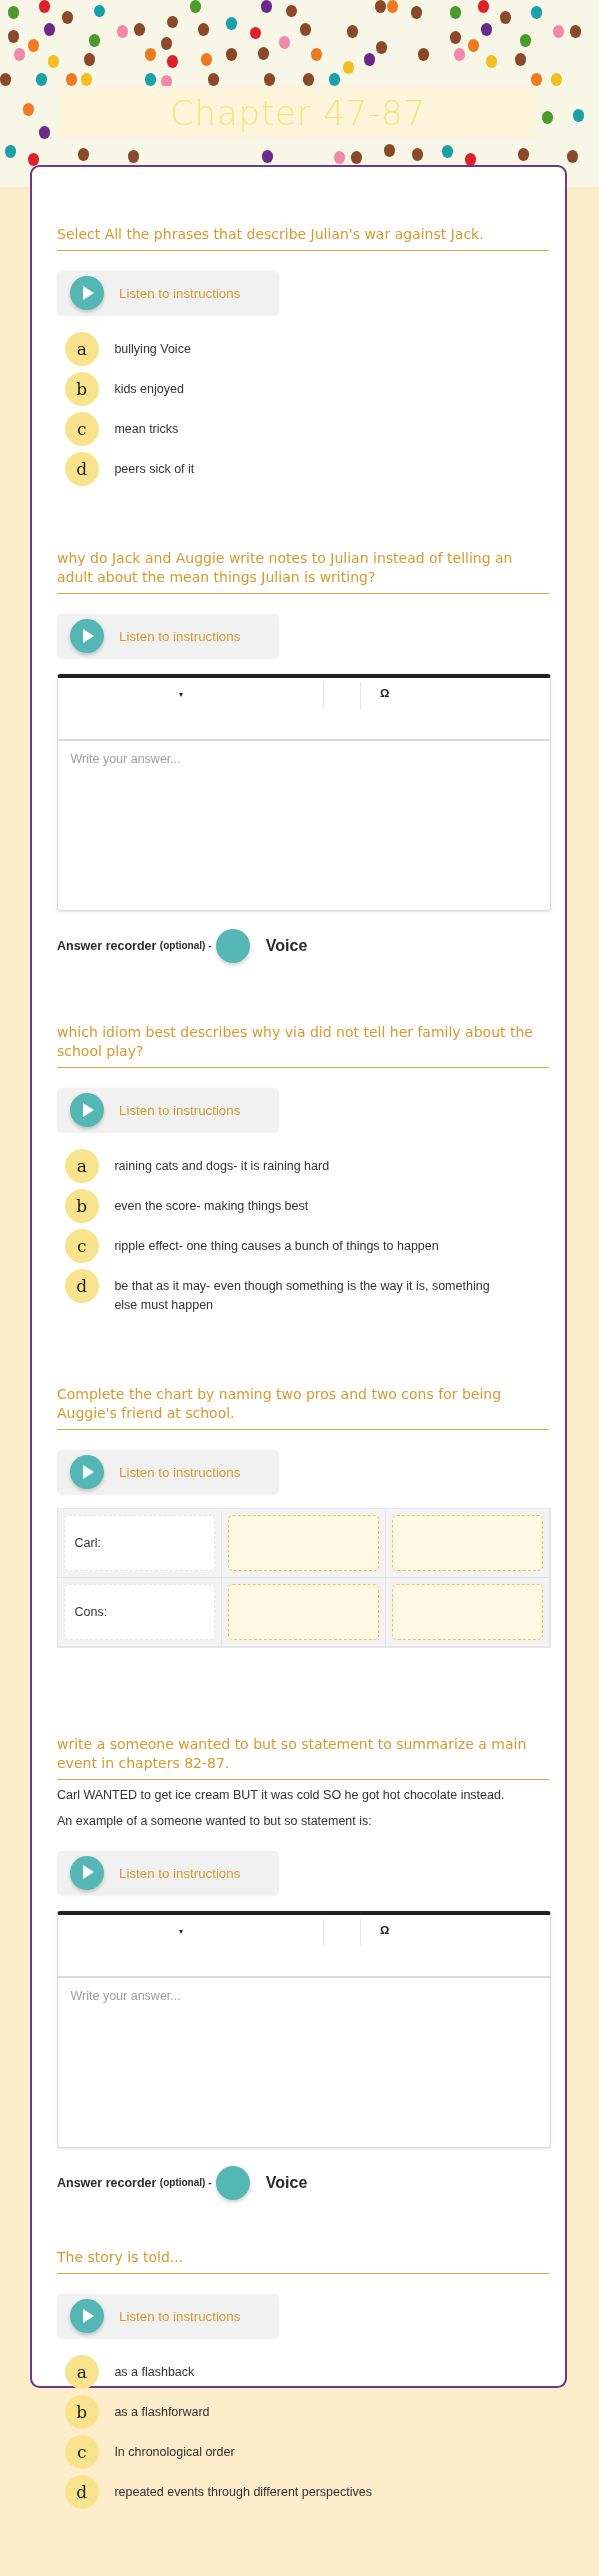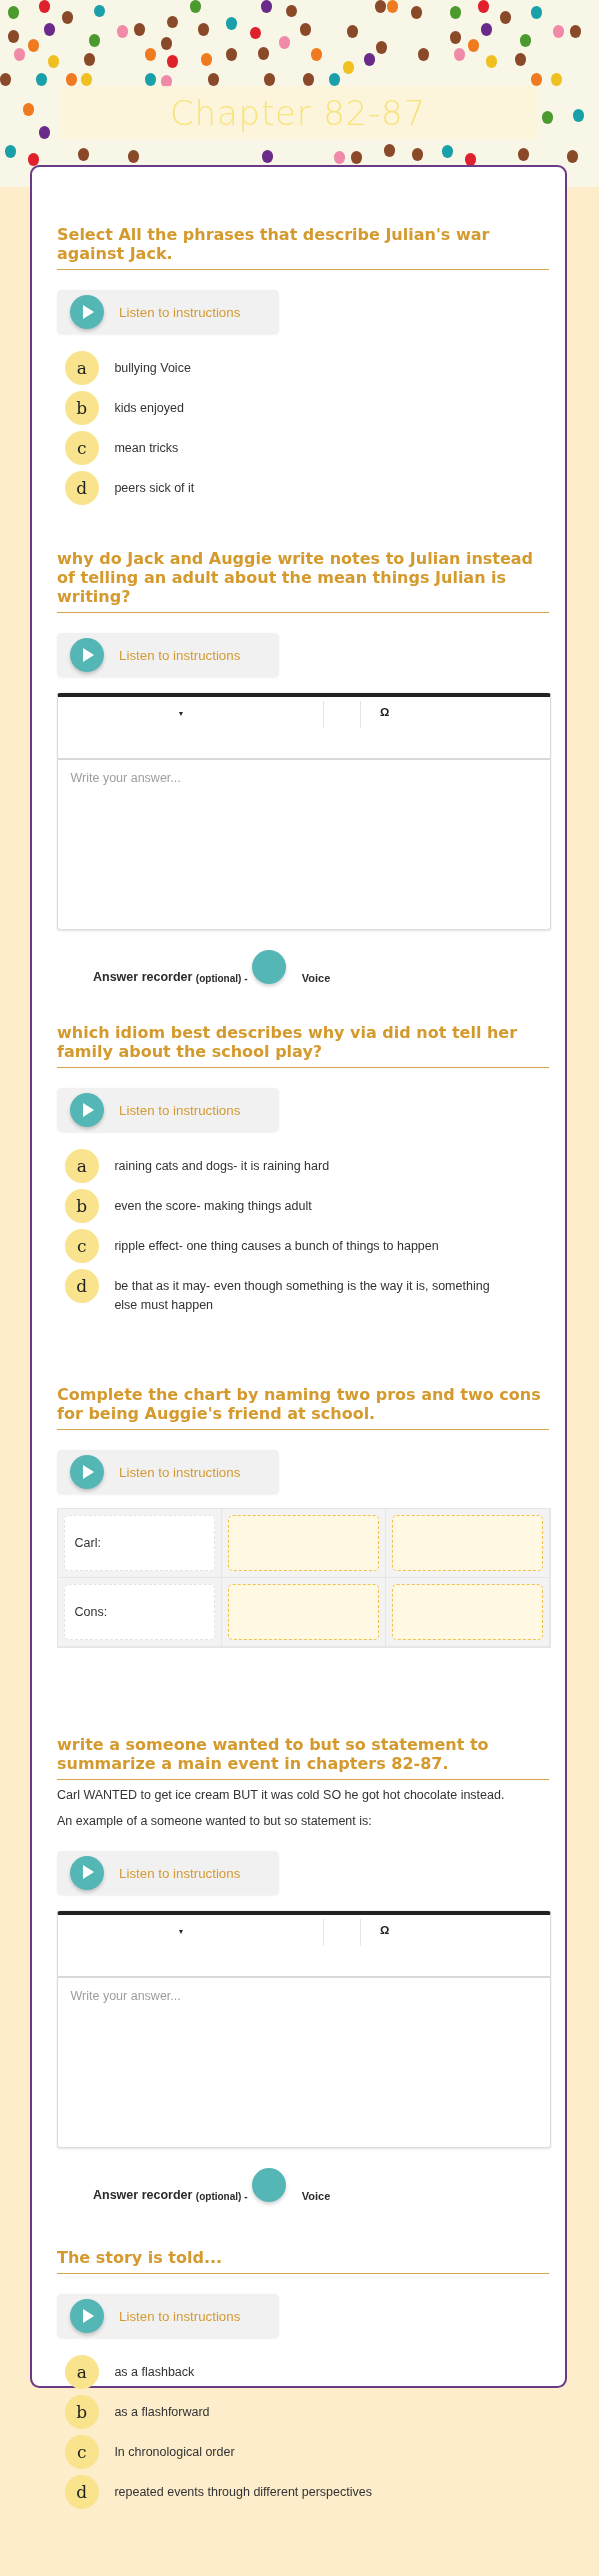--- a/index.html
+++ b/index.html
@@ -25,22 +25,22 @@
     margin:0; font-family:"DejaVu Sans", sans-serif; font-weight:300;
     font-size:34px; color:#f7e37a; letter-spacing:0.8px;
   }
   .card {
     position:absolute; left:30px; top:165px; width:537px; height:2223px;
     background:#fff; border:2.3px solid #6a3a85; border-radius:9.4px;
     box-sizing:border-box;
   }
   .section { position:absolute; left:25px; width:492px; }
   .q-title {
-    font-family:"DejaVu Sans", sans-serif; font-weight:700;
-    font-size:16px; line-height:19px; color:#d59a2e;
+    font-family:"DejaVu Sans", sans-serif; font-weight:400;
+    font-size:14px; line-height:19px; color:#d59a2e;
     padding-bottom:6.2px; border-bottom:1.6px solid #d6a54a;
   }
   .listen {
     display:flex; align-items:center; width:222px; height:44px;
     background:#f1f1f1; border-radius:4.7px; margin-top:20px;
     box-shadow:0 0.8px 1.6px rgba(0,0,0,0.06);
   }
   .play {
     width:34px; height:34px; border-radius:50%; background:#55b7b5;
     margin-left:12.5px; position:relative;
@@ -65,25 +65,25 @@
     border-radius:3.1px; box-shadow:0 0.8px 2.3px rgba(0,0,0,0.12);
   }
   .toolbar {
     height:61px; position:relative; border-bottom:2.3px solid #d9d9d9;
   }
   .tb-caret { position:absolute; left:121px; top:12.5px; font-size:7.8px; color:#222; }
   .tb-div { position:absolute; top:4.7px; width:0.8px; height:26.5px; background:#e5e5e5; }
   .tb-omega { position:absolute; left:322px; top:8.6px; font-size:11.7px; font-weight:bold; color:#222; }
   .answer { position:relative; padding:11px 12.5px; }
   .placeholder { font-size:12.5px; color:#9e9e9e; }
-  .recorder { display:flex; align-items:flex-end; margin-top:15.6px; height:39px;margin-left:36px; }
+  .recorder { display:flex; align-items:center; margin-top:15.6px; height:39px; }
   .rec-label { font-weight:bold; font-size:12.5px; color:#2b2b2b; }
   .rec-opt { font-weight:bold; font-size:10px; color:#2b2b2b; }
   .rec-btn { width:34px; height:34px; border-radius:50%; background:#55b7b5; margin:0 15.6px 0 4.7px; box-shadow:0 2.3px 3.9px rgba(0,0,0,0.18);}
-  .rec-voice { font-weight:bold; font-size:11px; color:#2b2b2b; }
+  .rec-voice { font-weight:bold; font-size:16px; color:#2b2b2b; }
   .grid {
     margin-top:14px; width:492px; display:grid; grid-template-columns:164px 164px 164px;
     background:#f3f3f3; border:0.8px solid #e6e6e6;
   }
   .cell { height:69px; padding:6.2px; box-sizing:border-box; border-right:0.8px solid #e6e6e6; border-bottom:0.8px solid #e6e6e6; }
   .cell-inner { width:100%; height:100%; box-sizing:border-box; border-radius:4.7px; display:flex; align-items:center; padding-left:9.4px; font-size:12.5px; }
   .label-cell { background:#fff; border:1.6px dashed #e3e3e3; color:#333; }
   .input-cell { background:#fff8e3; border:1.6px dashed #f0c152; }
   .example { font-size:12.5px; line-height:20px; color:#333; margin-top:6.2px; }
 </style>
@@ -164,21 +164,21 @@
   <div class="dot" style="left:262px;top:150px;background:#6a2a8a"></div>
   <div class="dot" style="left:334px;top:151px;background:#f08aa8"></div>
   <div class="dot" style="left:351px;top:151px;background:#8a4a2a"></div>
   <div class="dot" style="left:384px;top:144px;background:#8a4a2a"></div>
   <div class="dot" style="left:412px;top:148px;background:#8a4a2a"></div>
   <div class="dot" style="left:442px;top:145px;background:#1aa0a8"></div>
   <div class="dot" style="left:465px;top:153px;background:#e0202a"></div>
   <div class="dot" style="left:518px;top:148px;background:#8a4a2a"></div>
   <div class="dot" style="left:567px;top:150px;background:#8a4a2a"></div>
   <div class="title-band">
-    <h1>Chapter 82-87</h1>
+    <h1>Chapter 47-87</h1>
   </div>
 </div>
 
 <div class="card">
 
   <div class="section" style="top:58px;">
     <div class="q-title">Select All the phrases that describe Julian's war against Jack.</div>
     <div class="listen">
       <div class="play"></div>
       <span class="listen-label">Listen to instructions</span>
@@ -233,21 +233,21 @@
       <div class="play"></div>
       <span class="listen-label">Listen to instructions</span>
     </div>
     <div class="options">
       <div class="opt">
           <div class="letter">a</div>
           <div class="opt-text">raining cats and dogs- it is raining hard</div>
         </div>
       <div class="opt">
           <div class="letter">b</div>
-          <div class="opt-text">even the score- making things adult</div>
+          <div class="opt-text">even the score- making things best</div>
         </div>
       <div class="opt">
           <div class="letter">c</div>
           <div class="opt-text">ripple effect- one thing causes a bunch of things to happen</div>
         </div>
       <div class="opt">
           <div class="letter">d</div>
           <div class="opt-text" style="width:390px;">be that as it may- even though something is the way it is, something else must happen</div>
         </div>
     </div>

